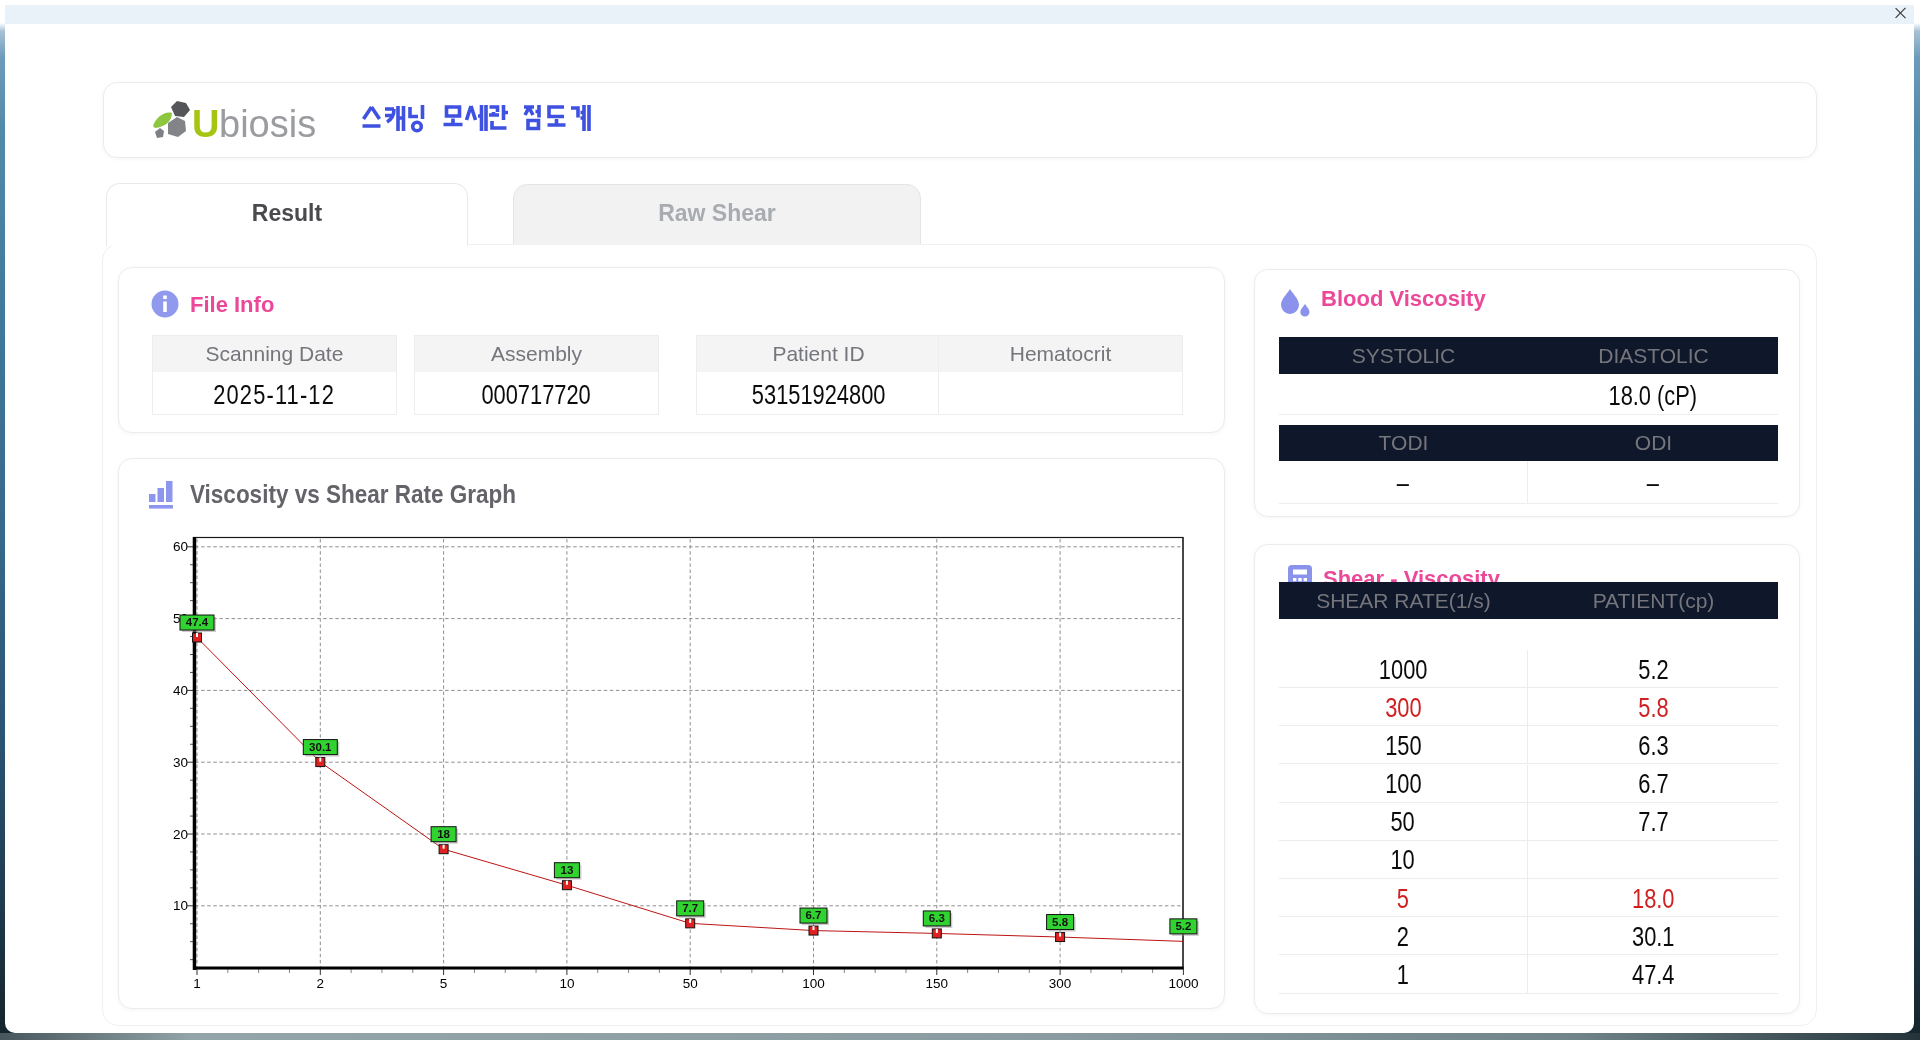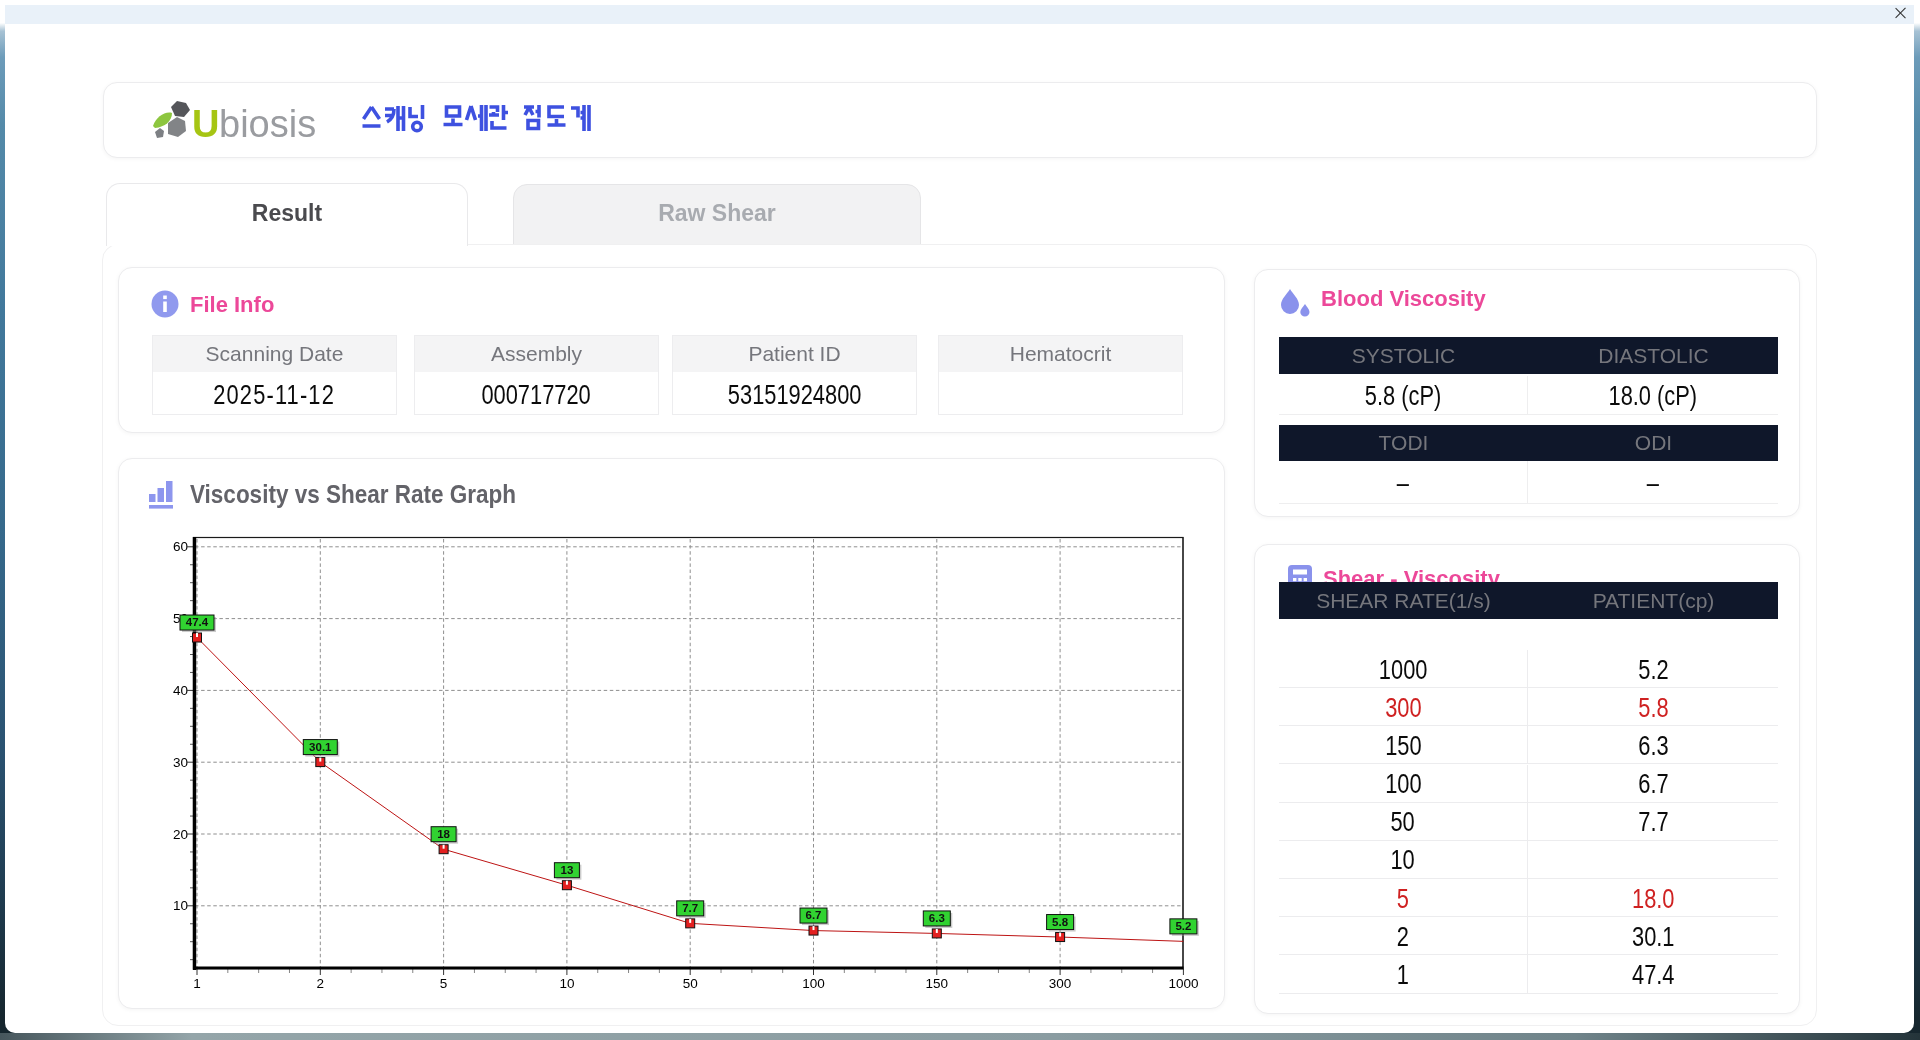--- a/index.html
+++ b/index.html
@@ -99,21 +99,21 @@
     <div class="fv">
       <span class="v" style="letter-spacing:1.5px">2025-11-12</span>
     </div>
 </div>
 <div class="fcol" style="left:414px">
   <div class="fh">Assembly</div>
     <div class="fv">
       <span class="v">000717720</span>
     </div>
 </div>
-<div class="fcol" style="left:672px">
+<div class="fcol" style="left:696px">
   <div class="fh">Patient ID</div>
     <div class="fv">
       <span class="v">53151924800</span>
     </div>
 </div>
 <div class="fcol" style="left:938px">
   <div class="fh">Hematocrit</div>
     <div class="fv"></div>
 </div>
 
@@ -270,23 +270,20 @@
 <svg class="abs" style="left:1279px;top:286px" width="34" height="34" viewBox="0 0 34 34">
   <path d="M11,3 C14,8 20,13 20,19 a9,9 0 1 1 -18,0 C2,13 8,8 11,3 Z" fill="#8a92ec"></path>
   <path d="M26,18 C27.6,20.8 30.5,23.2 30.5,26 a4.6,4.6 0 1 1 -9.2,0 C21.3,23.2 24.3,20.8 26,18 Z" fill="#8a92ec"></path>
 </svg>
 <div class="ctitle" style="left:1321px;top:286px">Blood Viscosity</div>
 <div class="th2" style="left:1279px;top:337px;width:499px;height:37px">
   <span style="left:0;width:249px">SYSTOLIC</span>
     <span style="left:250px;width:249px">DIASTOLIC</span>
 </div>
 <div class="tv2" style="left:1279px;top:376px;width:499px;height:39px;border-bottom:1px solid #eeeeef">
-  <div class="cellc" style="left:0;width:249px;border-right:1px solid #eeeeef">
-      <span class="v">5.8 (cP)</span>
-    </div>
   <div class="cellc" style="left:249px;width:250px">
       <span class="v">18.0 (cP)</span>
     </div>
 </div>
 <div class="th2" style="left:1279px;top:425px;width:499px;height:36px">
   <span style="left:0;width:249px">TODI</span>
     <span style="left:250px;width:249px">ODI</span>
 </div>
 <div class="tv2" style="left:1279px;top:461px;width:499px;height:43px;border-bottom:1px solid #eeeeef">
   <div class="cellc" style="left:0;width:249px;border-right:1px solid #eeeeef">

